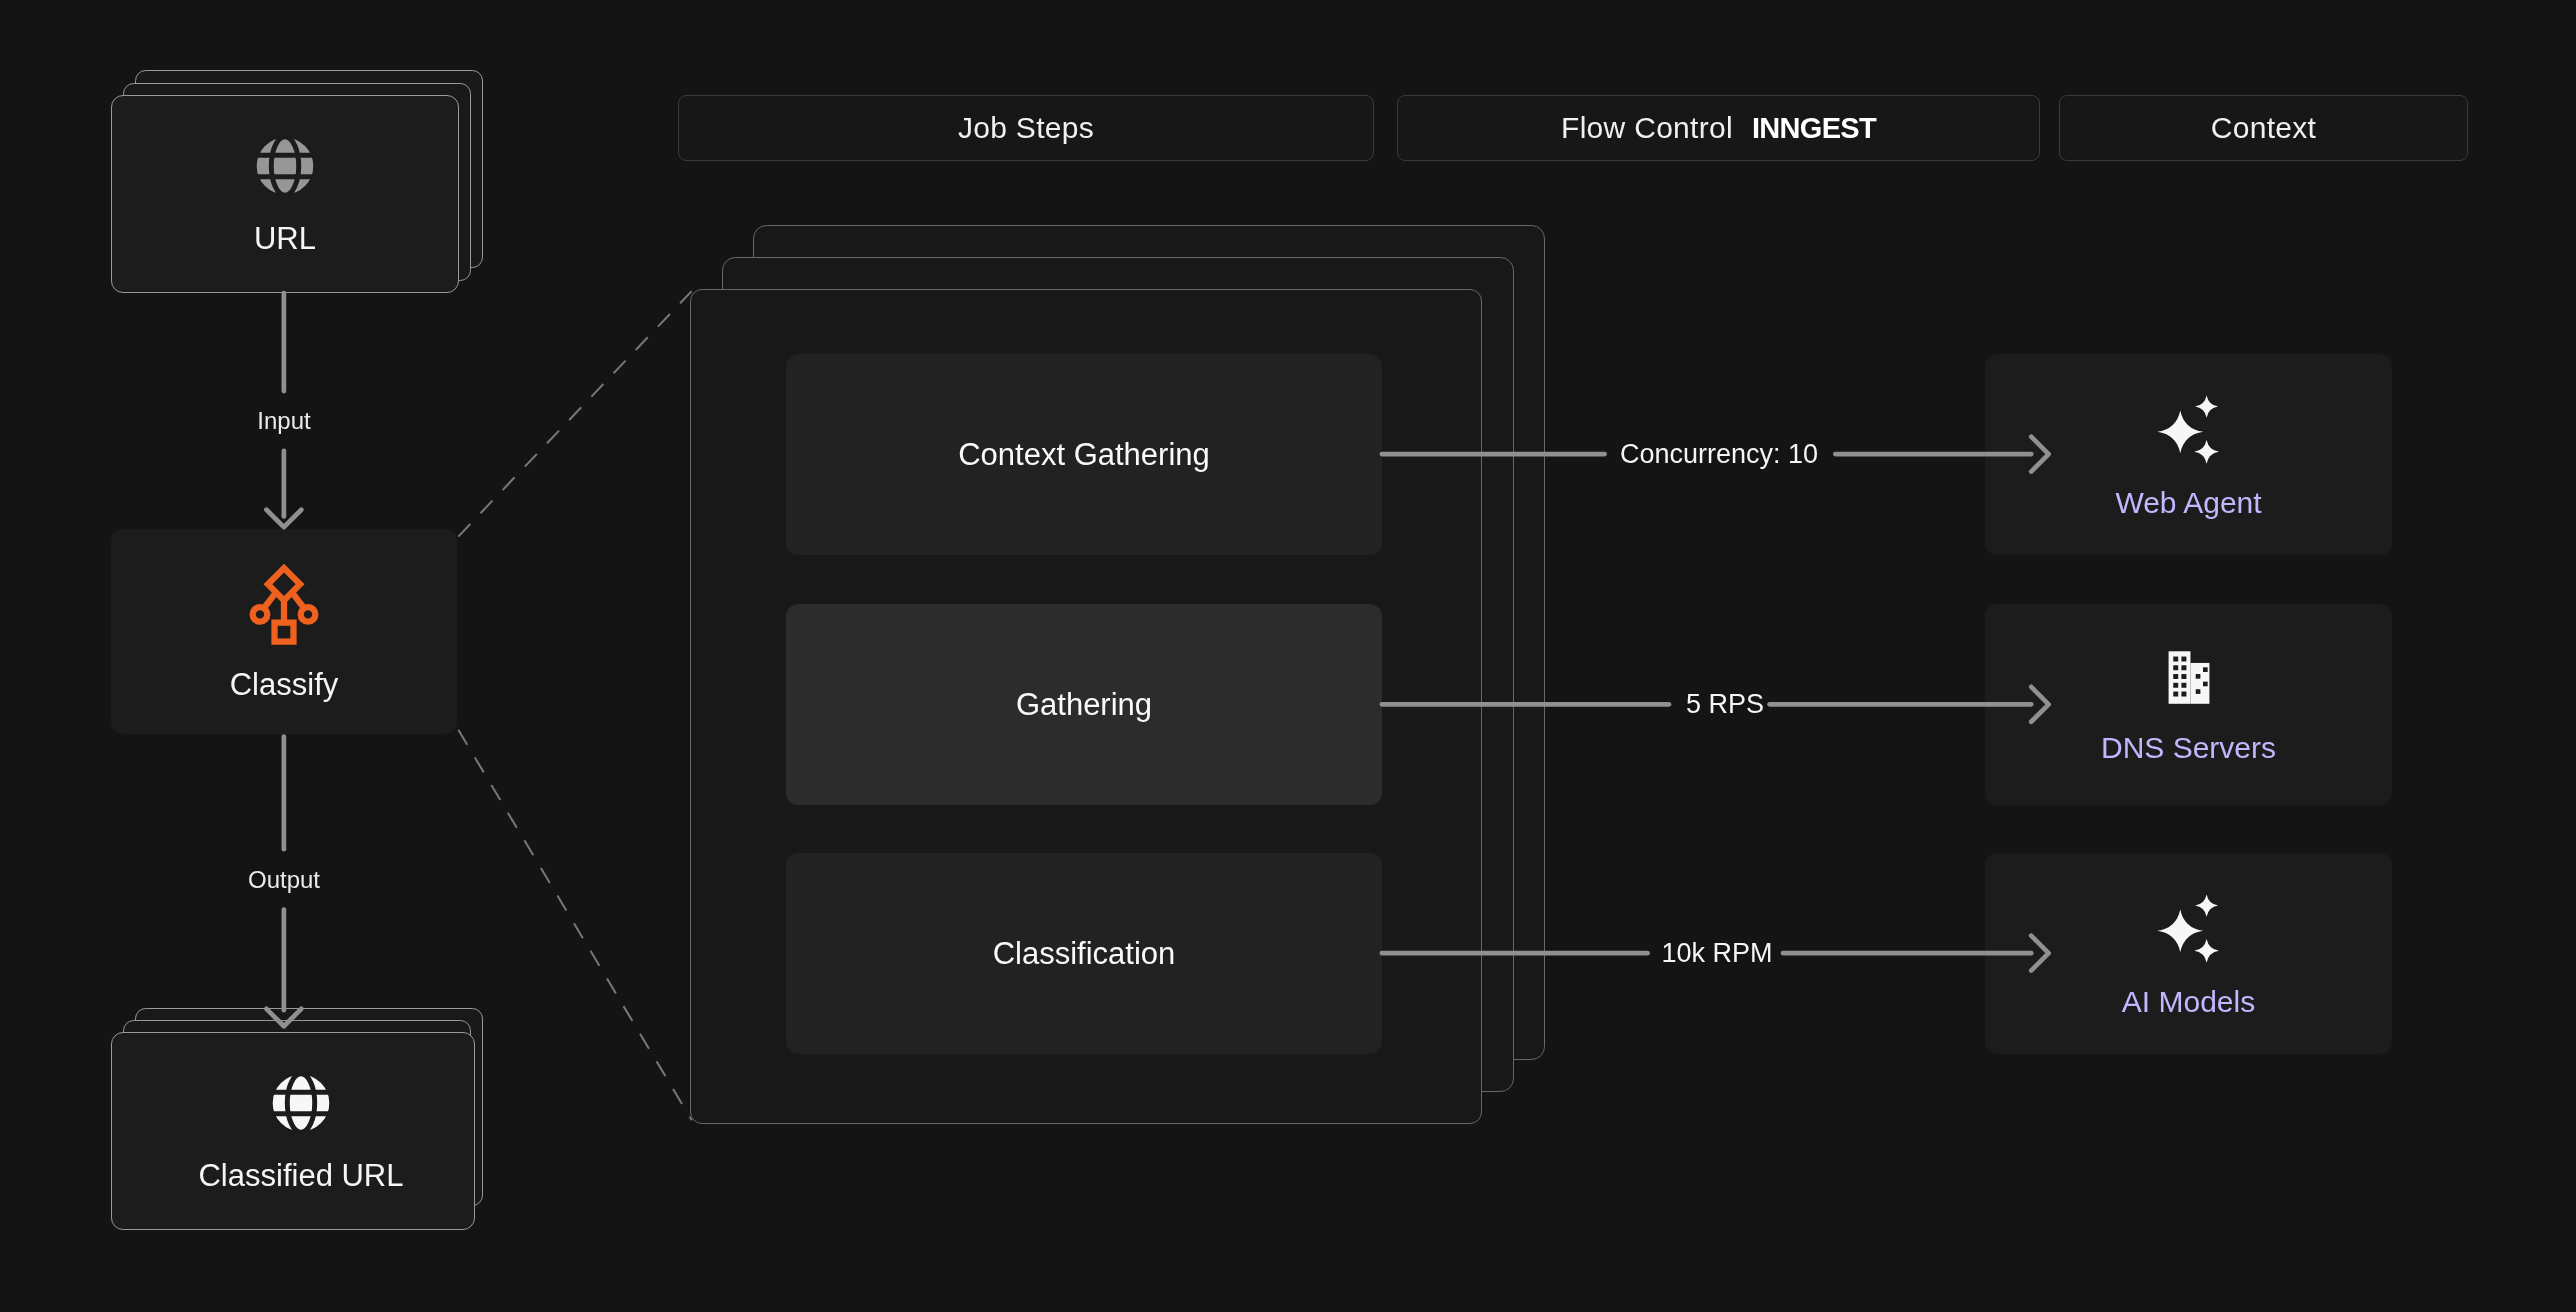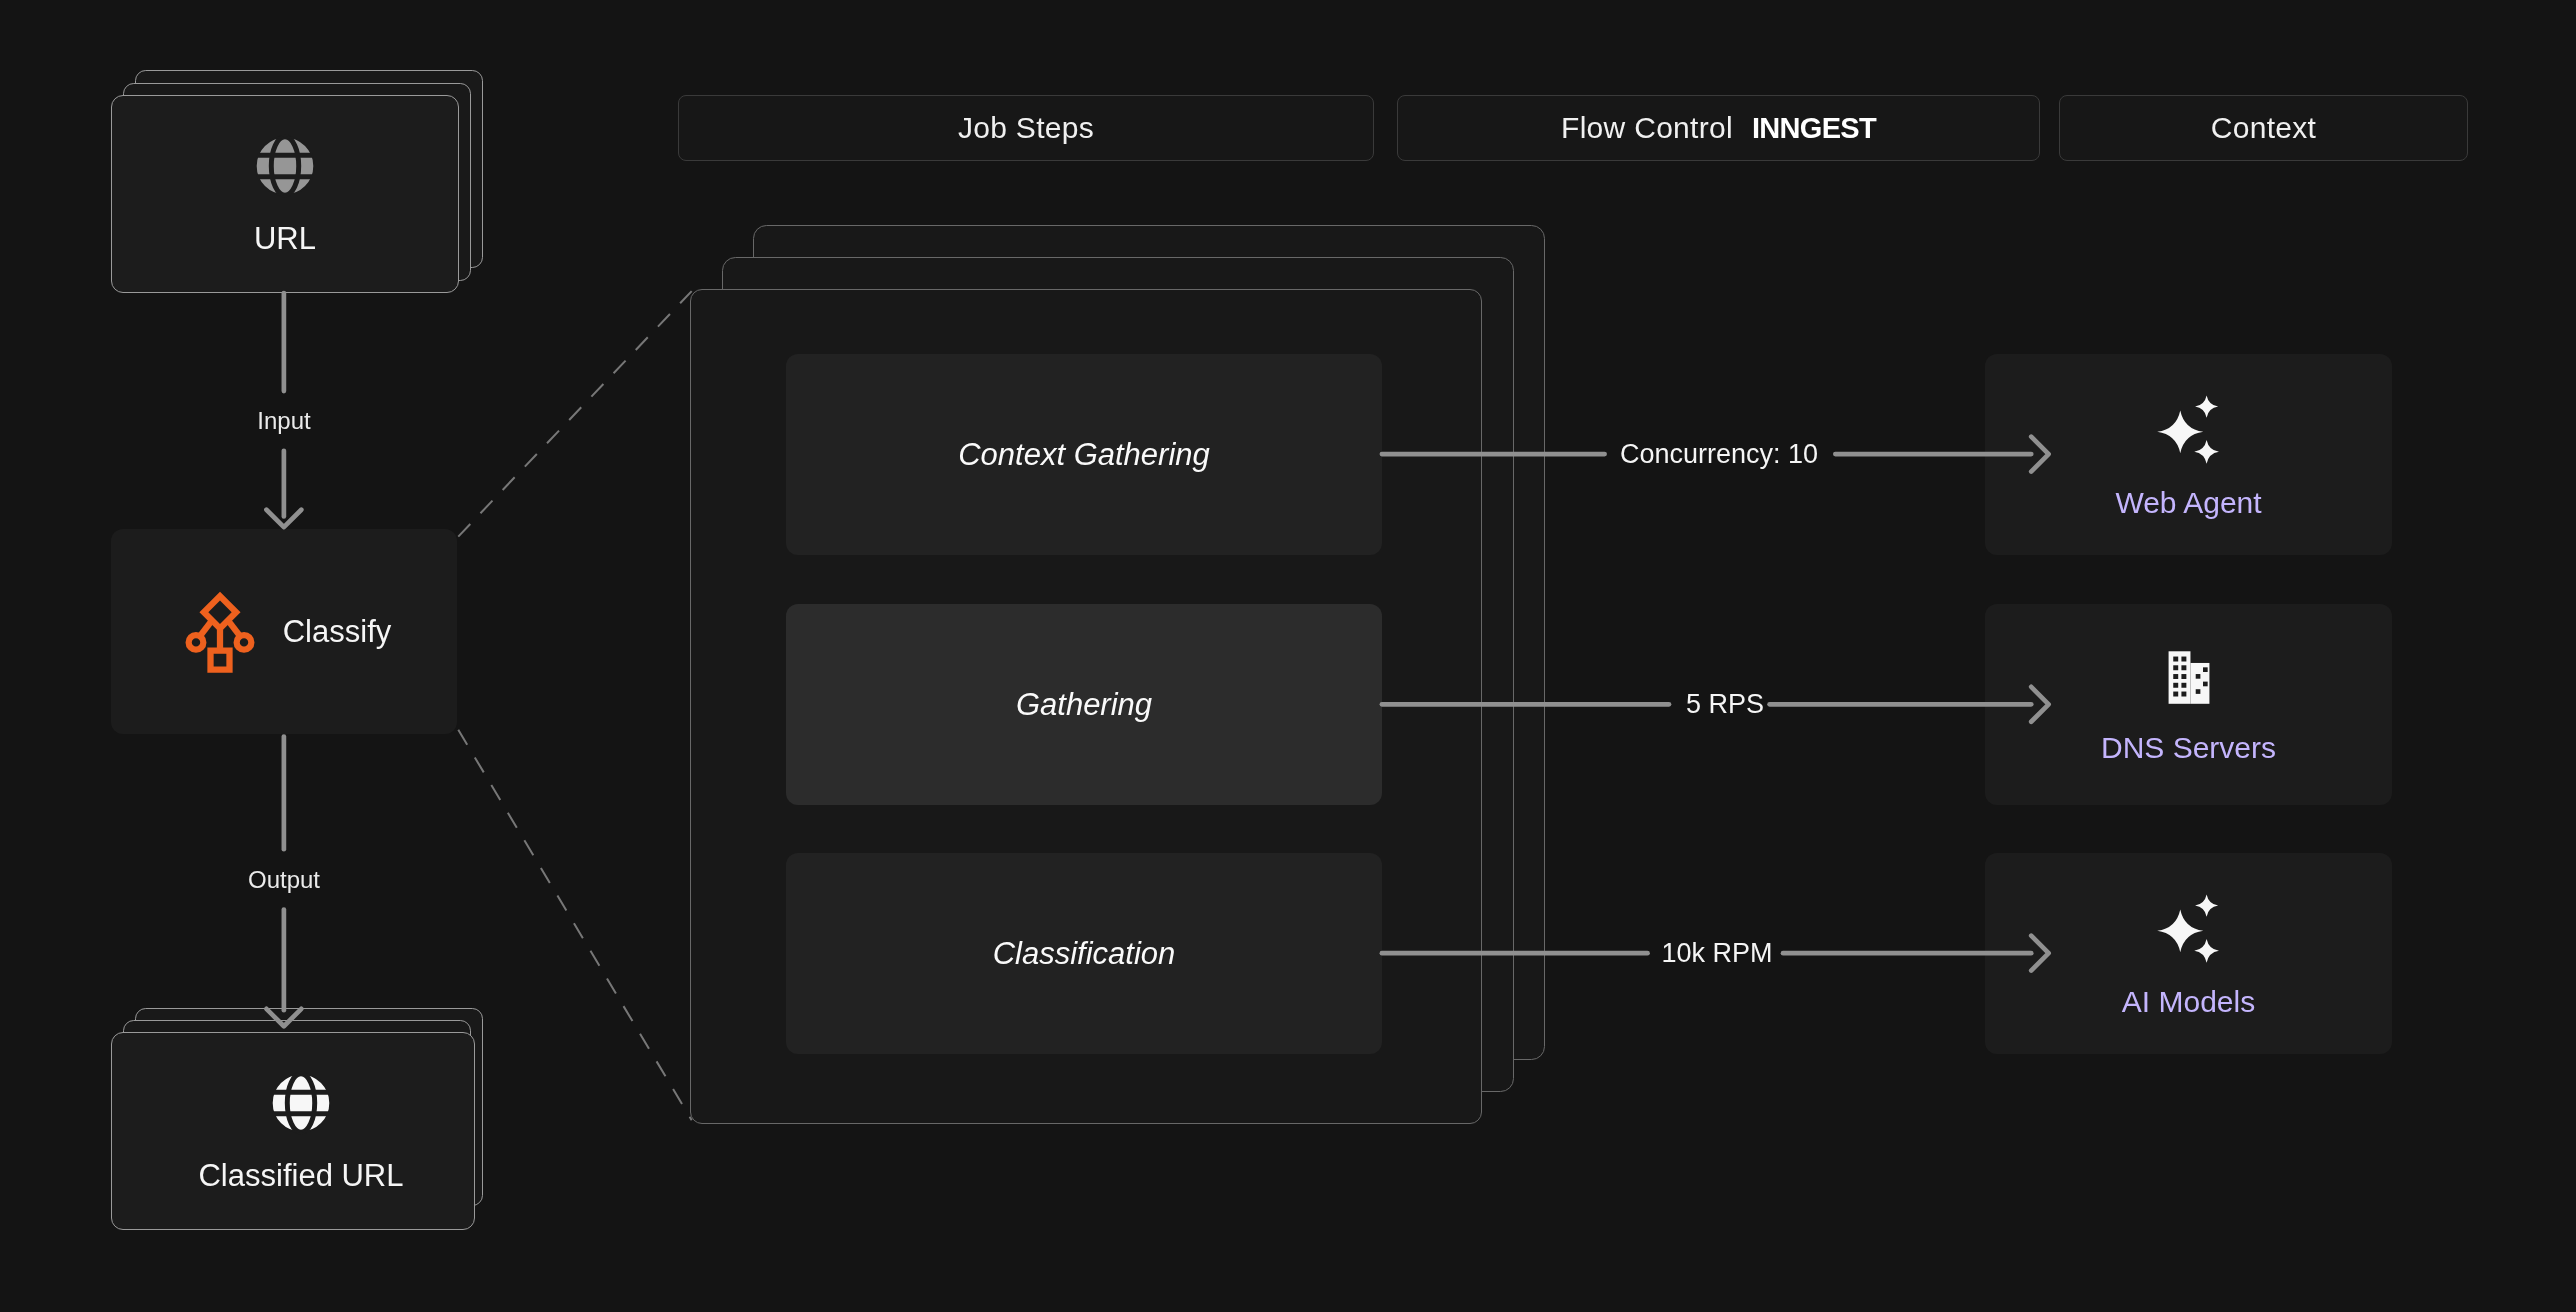--- a/index.html
+++ b/index.html
@@ -28,31 +28,31 @@
     width:346px;height:196px;border-radius:10.7px;
     background:var(--stackcard);border:1.3px solid var(--card-border);
   }
   .facecard{
     width:346px;height:196px;border-radius:10.7px;
     background:var(--card);border:1.3px solid var(--card-border);
     display:flex;flex-direction:column;align-items:center;justify-content:center;gap:20px;
   }
   .node{
     width:346px;border-radius:10.7px;background:var(--card);
-    display:flex;align-items:center;justify-content:center;gap:20px;
+    display:flex;flex-direction:column;align-items:center;justify-content:center;gap:20px;
   }
   .cardlabel{font-size:31px;color:#f5f5f5;}
   
   .panel{
     width:790px;height:833px;border-radius:13.4px;
     background:var(--panel);border:1.3px solid var(--panel-border);
   }
   .step{
     left:786px;width:596px;height:201px;border-radius:9.4px;background:var(--step);
-    display:flex;align-items:center;justify-content:center;font-size:31px;color:#fafafa;font-style:italic;
+    display:flex;align-items:center;justify-content:center;font-size:31px;color:#fafafa;
   }
   .step.hi{background:var(--step-hi);}
   
   .service{
     left:1985px;width:407px;height:201px;border-radius:9.4px;background:var(--card);
     display:flex;flex-direction:column;align-items:center;justify-content:center;gap:17.4px;
     font-size:30px;color:#c4b5fd;
   }
   
   .iolabel{font-size:24px;color:#eaeaea;transform:translate(-50%,-50%);white-space:nowrap;}

